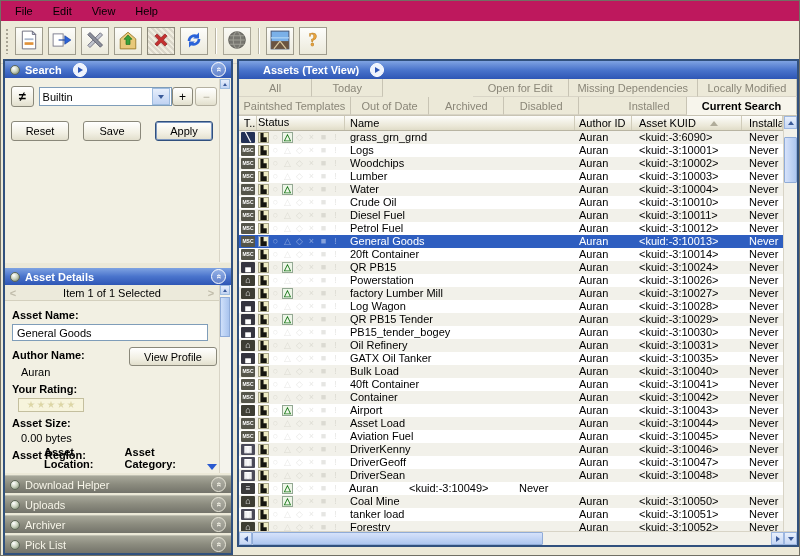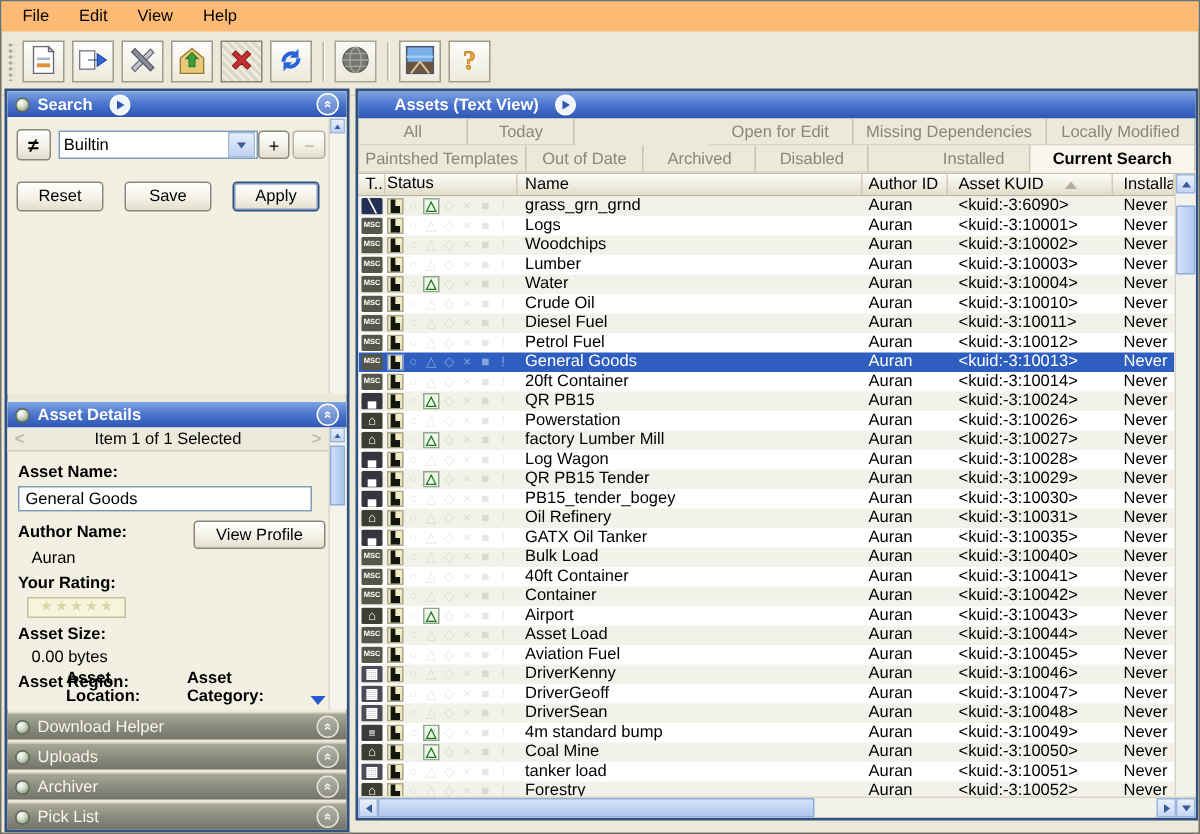--- a/index.html
+++ b/index.html
@@ -1,21 +1,21 @@
 <!DOCTYPE html>
 <html><head>
 <meta charset="utf-8">
 <style>
   html,body{margin:0;padding:0;background:#d8d4c8;}
   .window{position:relative;width:800px;height:556px;background:#ece9d8;
     font-family:"Liberation Sans",sans-serif;font-size:11px;color:#000;
     border:1px solid #716f64;box-sizing:border-box;overflow:hidden;}
 
   
-  .menubar{height:20px;display:flex;align-items:center;padding-left:4px;background:#fdba74;}
+  .menubar{height:20px;display:flex;align-items:center;padding-left:4px;background:#be185d;}
   .menu-item{padding:3px 10px;cursor:default;}
   .toolbar{height:36px;display:flex;align-items:center;padding:2px 2px 4px 2px;
     border-bottom:1px solid #d8d4c6;}
   .grip{width:5px;height:26px;margin:0 5px 0 2px;
     background-image:radial-gradient(#a8a494 1px,transparent 1.2px);background-size:4px 4px;}
   .tbtn{width:28px;height:28px;margin-right:5px;display:flex;align-items:center;justify-content:center;
     border:1px solid #9f9c8d;background:linear-gradient(#fdfdfb,#eceadb);box-sizing:border-box;}
   .tbtn svg{width:20px;height:20px;}
   .tbtn.pressed{background-image:repeating-linear-gradient(45deg,#dbd7ca 0 2px,#efecdf 2px 4px);border-color:#8a8778;}
   .tbtn.disabled{opacity:.85;}
@@ -887,21 +887,20 @@
               </div>
               <div class="td c1">
                 <div class="st-builtin">▙</div>
                 <div class="slot">○</div>
                 <div class="slot on">△</div>
                 <div class="slot">◇</div>
                 <div class="slot">×</div>
                 <div class="slot">■</div>
                 <div class="slot">!</div>
               </div>
-              <div class="td c2">4m standard bump</div>
               <div class="td c3">Auran</div>
               <div class="td c4">&lt;kuid:-3:10049&gt;</div>
               <div class="td c5">Never</div>
             </div>
             <div class="tr odd">
               <div class="td c0">
                 <div class="badge t-industry">⌂</div>
               </div>
               <div class="td c1">
                 <div class="st-builtin">▙</div>

